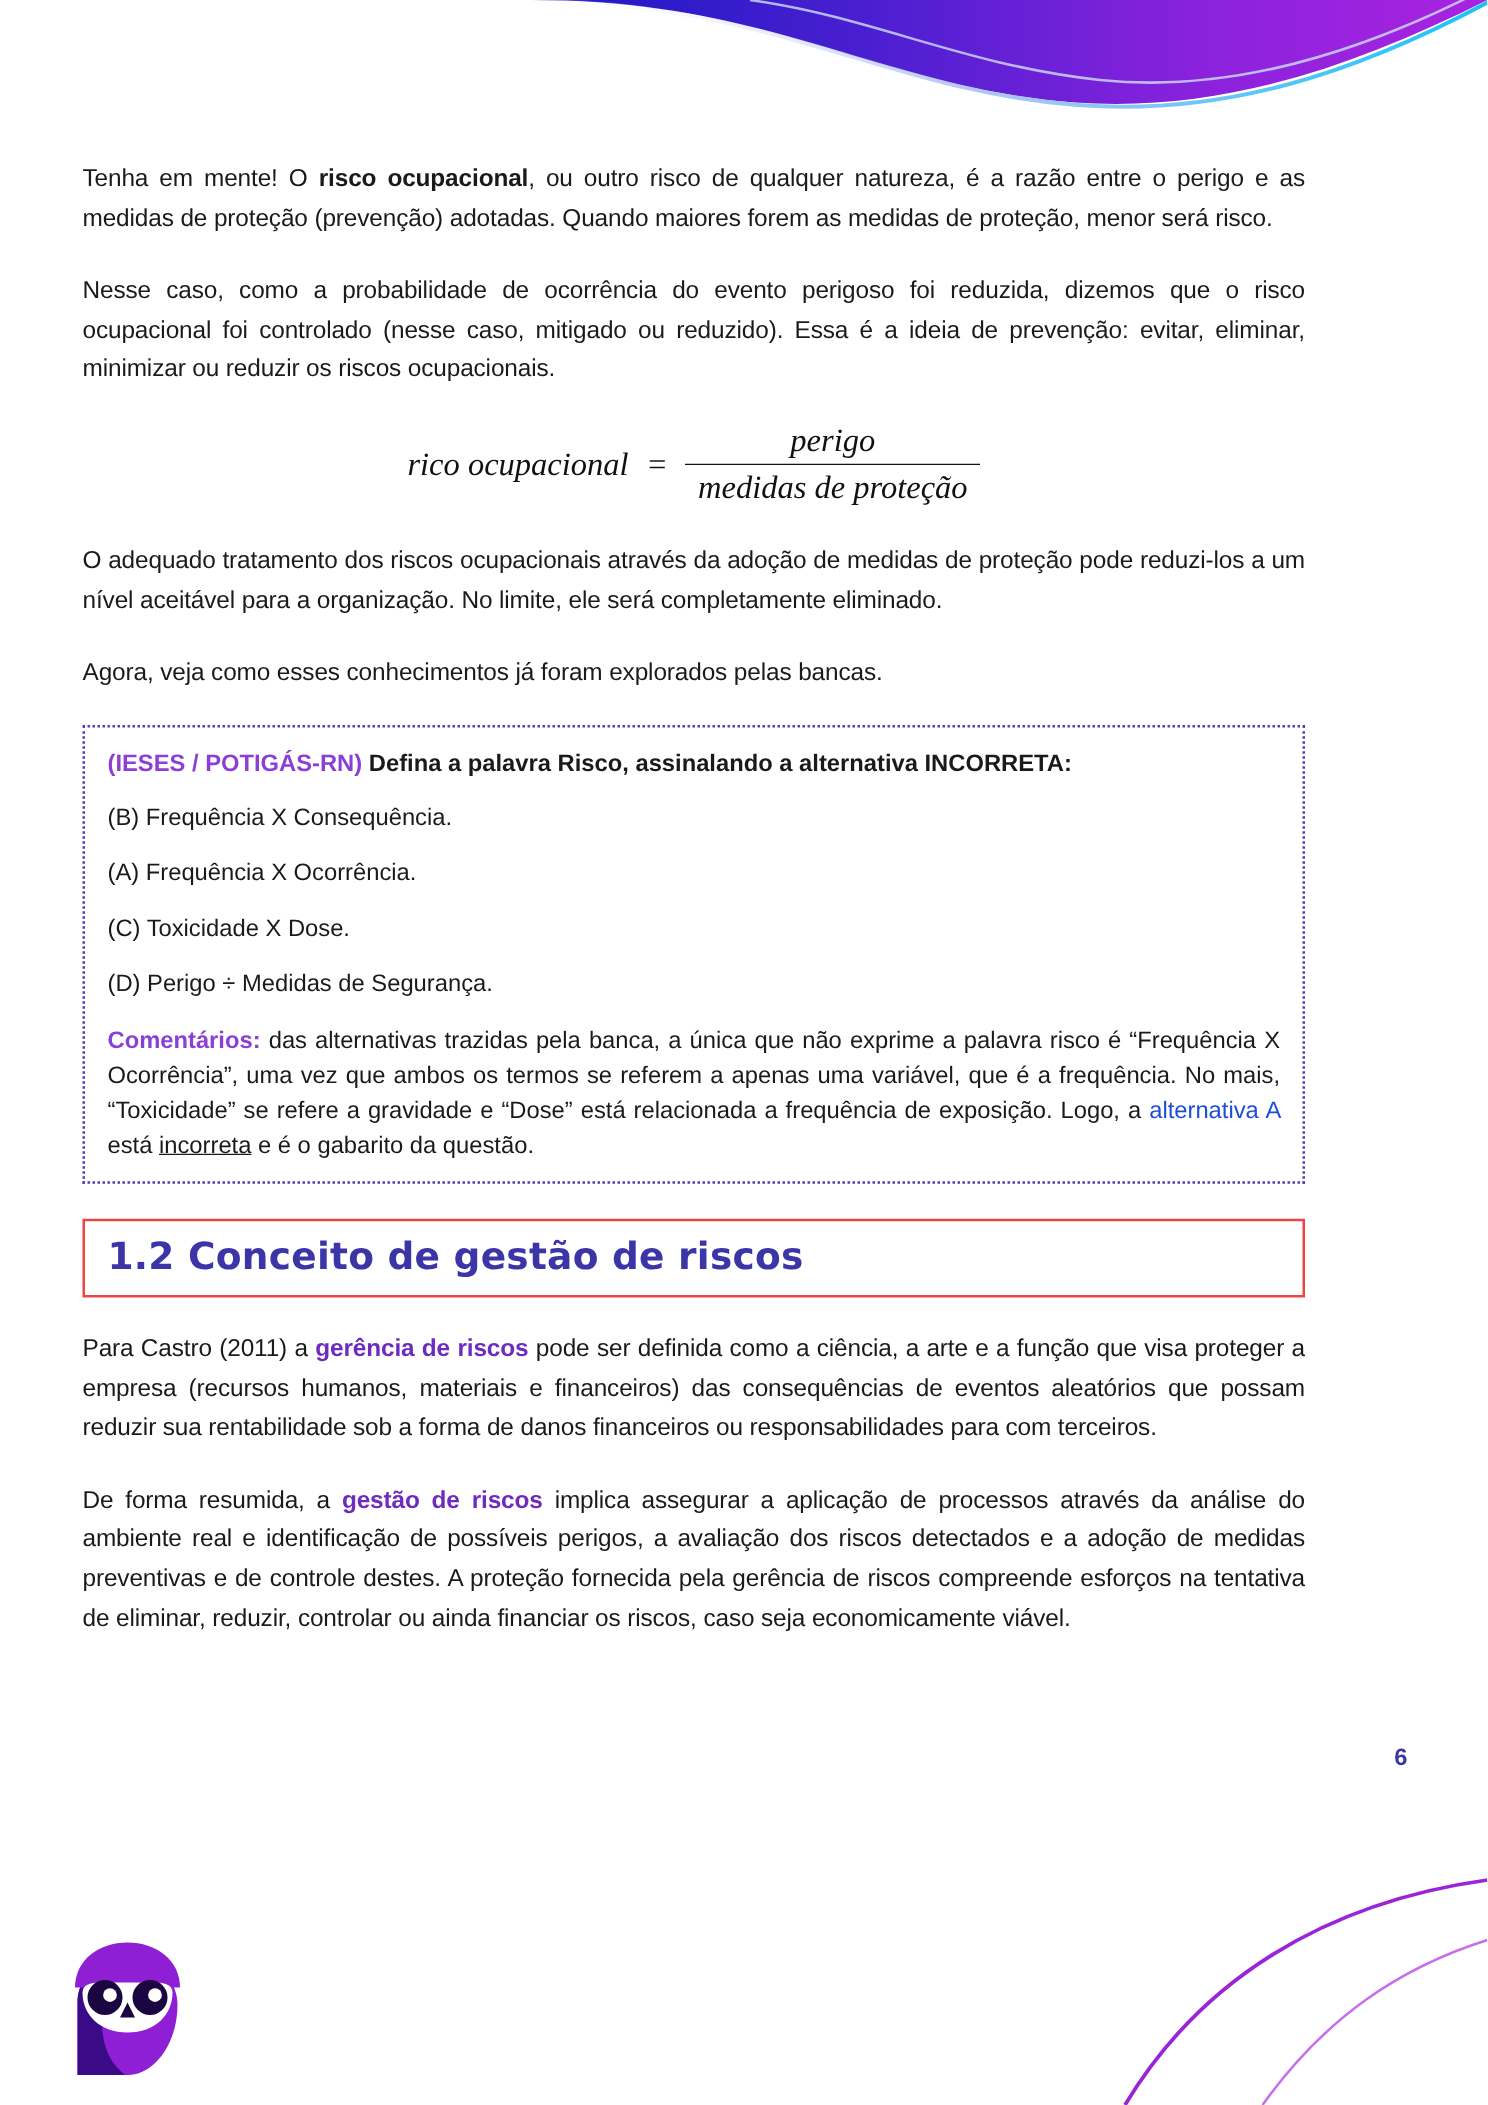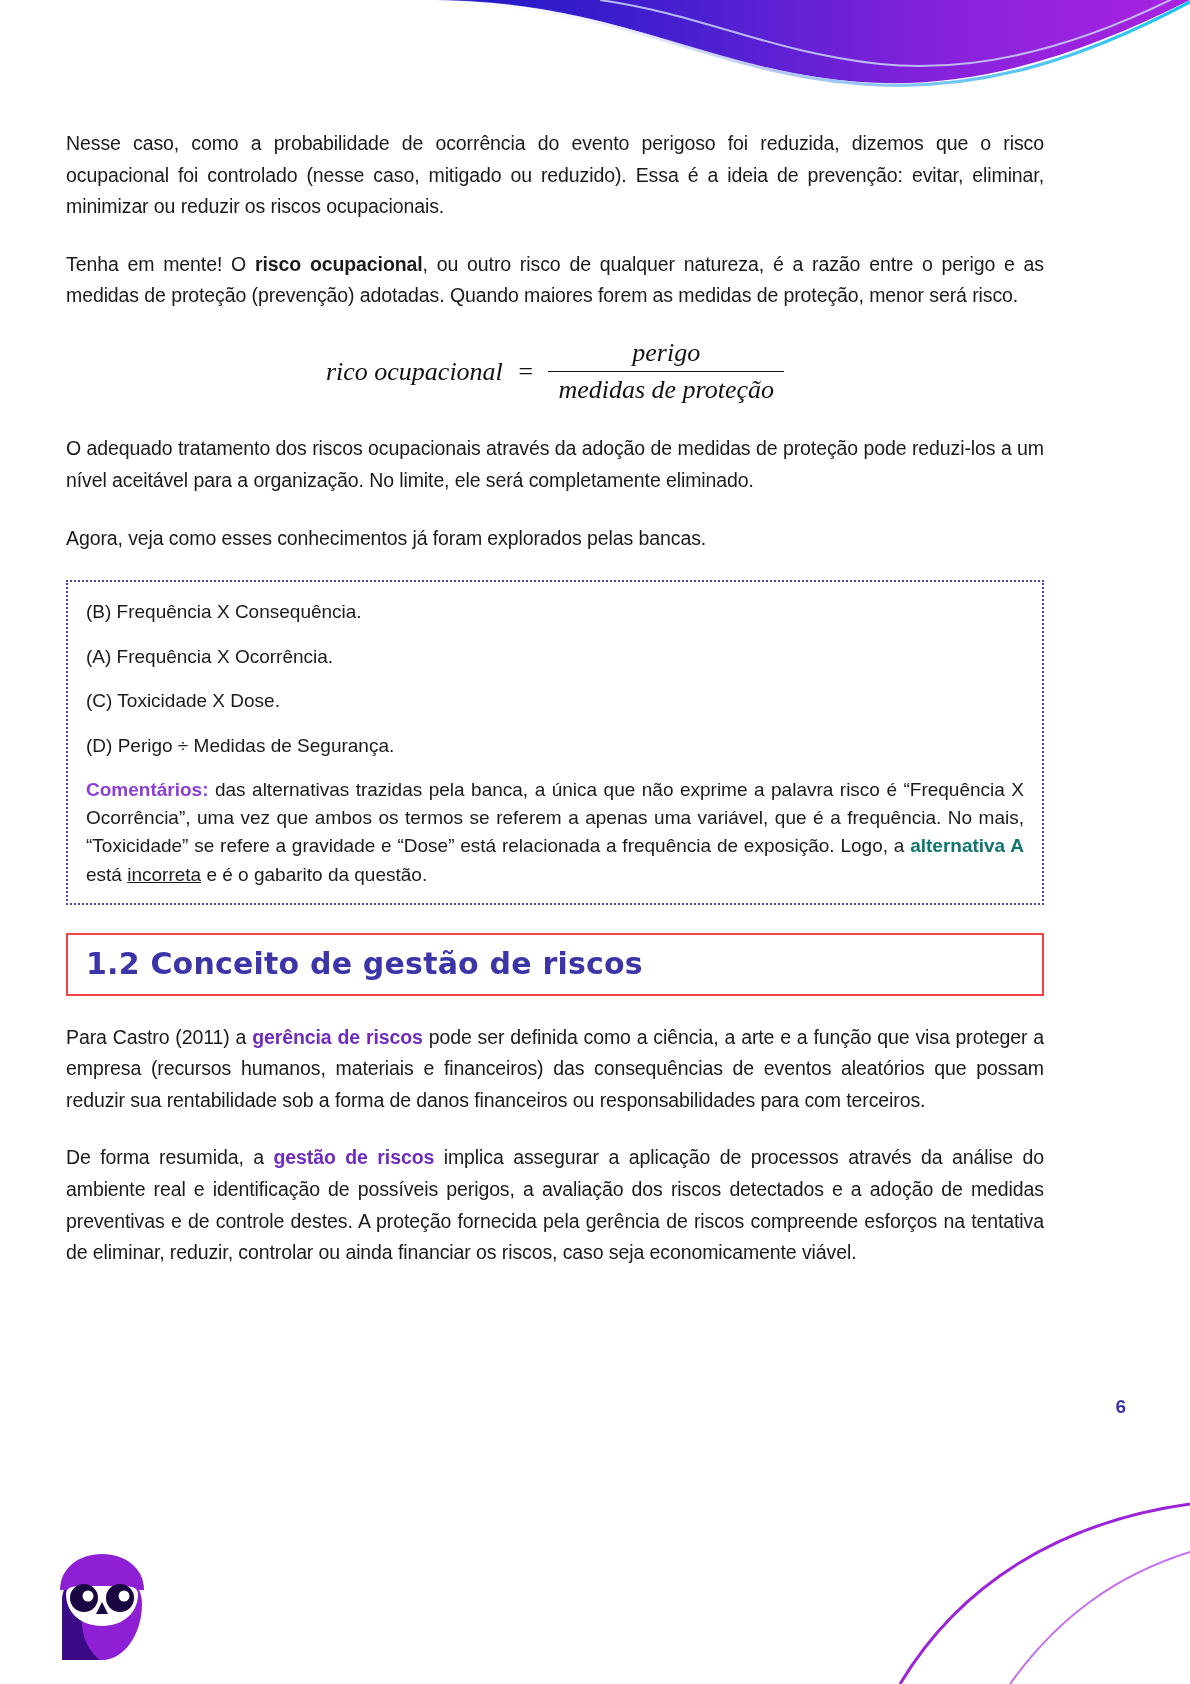--- a/index.html
+++ b/index.html
@@ -61,21 +61,21 @@
     line-height: 1.62;
     color: #1a1a1a;
     text-align: justify;
     letter-spacing: -0.1px;
   }
   p.body-text.last {
   }
   b, strong { font-weight: bold; }
 
   .accent-purple { color: #6f2bbf; font-weight: bold; }
-  .accent-red { color: #0f766e; font-weight: bold; }
+  .accent-red { color: #1d4ed8; font-weight: normal; }
   .underlined { text-decoration: underline; }
 
   
   .formula-wrap {
     margin: 14px 0 28px 0;
     display: flex;
     justify-content: center;
     align-items: center;
     font-family: "Liberation Serif", serif;
     font-style: italic;
@@ -183,42 +183,46 @@
         <stop offset="100%" stop-color="#17c5f5"></stop>
       </linearGradient>
     </defs>
     <path d="M 425,0 C 620,0 700,70 860,82 C 975,90 1080,55 1190,0 L 1190,0 L 425,0 Z" fill="url(#gradTop)"></path>
     <path d="M 420,0 C 620,2 705,72 862,84 C 980,93 1085,58 1190,2" fill="none" stroke="url(#gradCyan)" stroke-width="3.2"></path>
     <path d="M 600,0 C 700,14 770,52 880,64 C 985,75 1090,42 1190,-10" fill="none" stroke="#c9d4f8" stroke-width="2" opacity="0.85"></path>
   </svg>
 
   <div class="content">
 
-    <p class="body-text">Nesse caso, como a probabilidade de ocorrência do evento perigoso foi reduzida, dizemos que o risco ocupacional foi controlado (nesse caso, mitigado ou reduzido). Essa é a ideia de prevenção: evitar, eliminar, minimizar ou reduzir os riscos ocupacionais.</p>
-
     <p class="body-text">
       <span>Tenha em mente! O </span><b>risco ocupacional</b><span>, ou outro risco de qualquer natureza, é a razão entre o perigo e as medidas de proteção (prevenção) adotadas. Quando maiores forem as medidas de proteção, menor será risco.</span>
     </p>
+
+    <p class="body-text">Nesse caso, como a probabilidade de ocorrência do evento perigoso foi reduzida, dizemos que o risco ocupacional foi controlado (nesse caso, mitigado ou reduzido). Essa é a ideia de prevenção: evitar, eliminar, minimizar ou reduzir os riscos ocupacionais.</p>
 
     <div class="formula-wrap">
       <span class="formula-lhs">rico ocupacional</span>
       <span class="formula-eq">=</span>
       <span class="frac">
         <span class="num">perigo</span>
         <span class="bar"></span>
         <span class="den">medidas de proteção</span>
       </span>
     </div>
 
     <p class="body-text">O adequado tratamento dos riscos ocupacionais através da adoção de medidas de proteção pode reduzi-los a um nível aceitável para a organização. No limite, ele será completamente eliminado.</p>
 
 
     <p class="body-text last">Agora, veja como esses conhecimentos já foram explorados pelas bancas.</p>
 
     <div class="question-box">
+      <p class="q-head">
+        <span class="banca">(IESES / POTIGÁS-RN)</span>
+        <span>Defina a palavra Risco, assinalando a alternativa INCORRETA:</span>
+      </p>
       <p class="q-alt">(B) Frequência X Consequência.</p>
       <p class="q-alt">(A) Frequência X Ocorrência.</p>
       <p class="q-alt">(C) Toxicidade X Dose.</p>
       <p class="q-alt">(D) Perigo ÷ Medidas de Segurança.</p>
       <p class="q-comment">
         <span class="com-label">Comentários:</span><span> das alternativas trazidas pela banca, a única que não exprime a palavra risco é “Frequência X Ocorrência”, uma vez que ambos os termos se referem a apenas uma variável, que é a frequência. No mais, “Toxicidade” se refere a gravidade e “Dose” está relacionada a frequência de exposição. Logo, a </span><span class="accent-red">alternativa A</span><span> está </span><span class="underlined">incorreta</span><span> e é o gabarito da questão.</span>
       </p>
     </div>
 
     <div class="section-heading">

